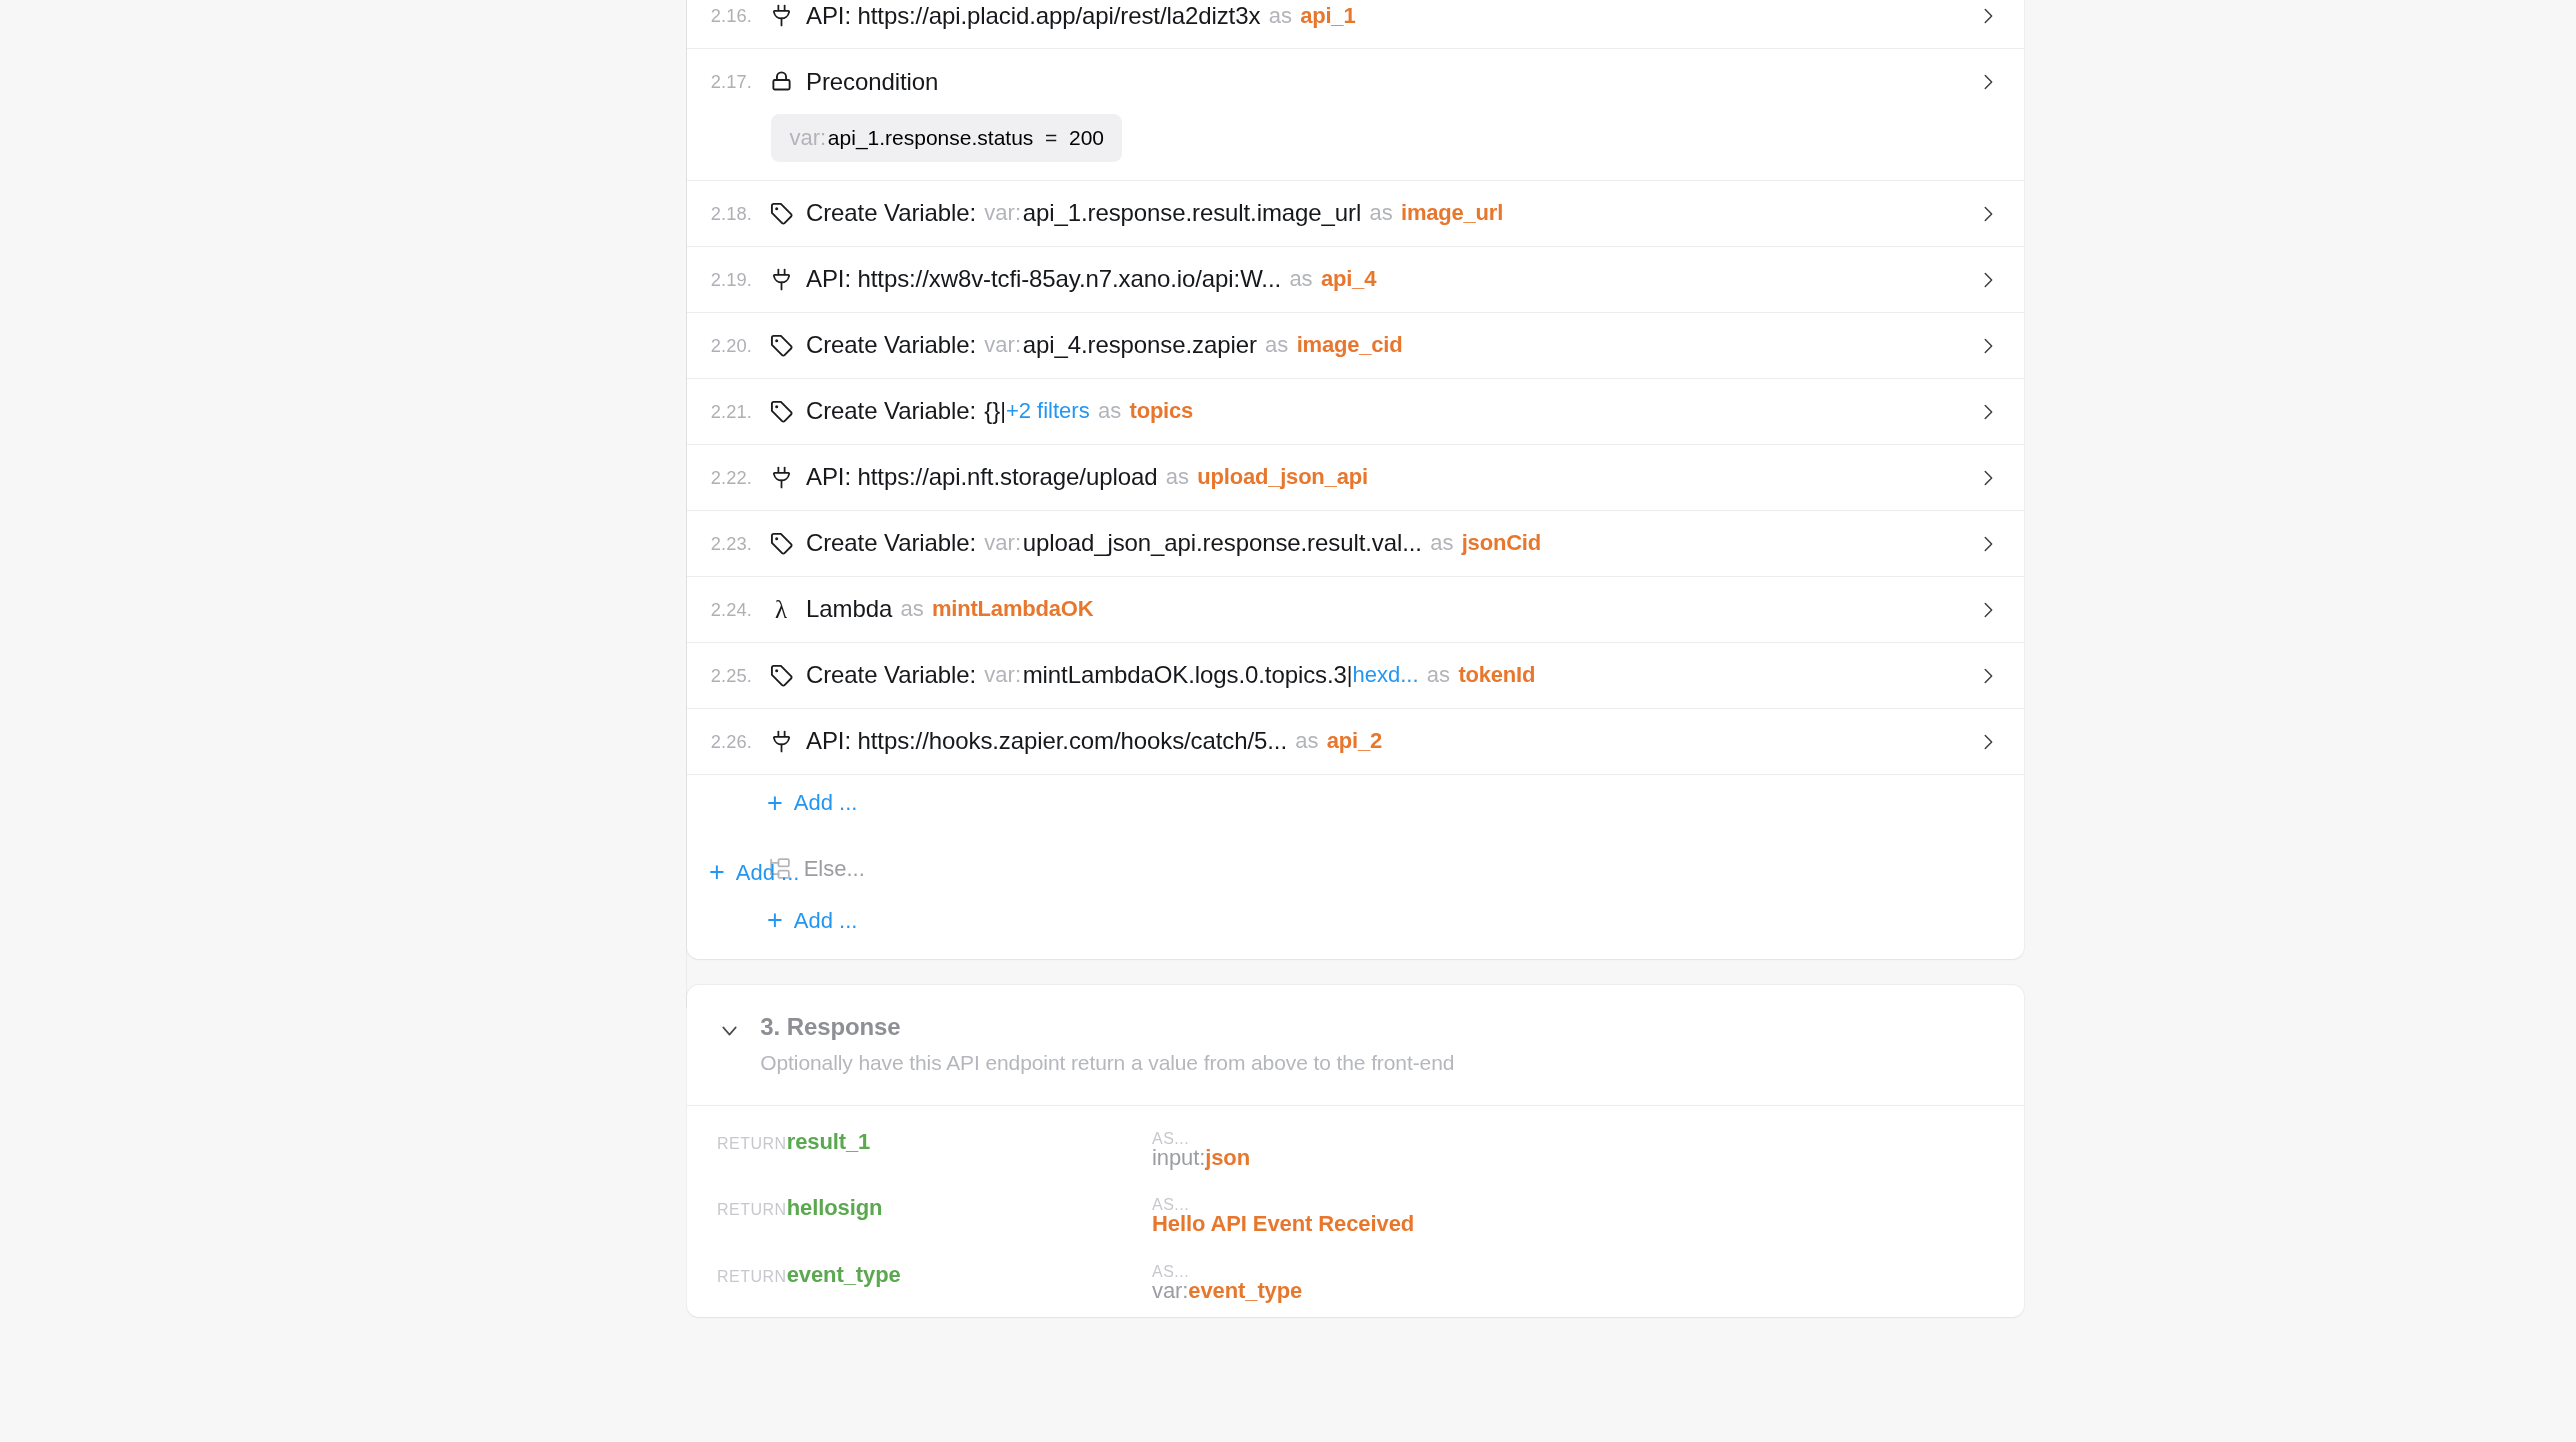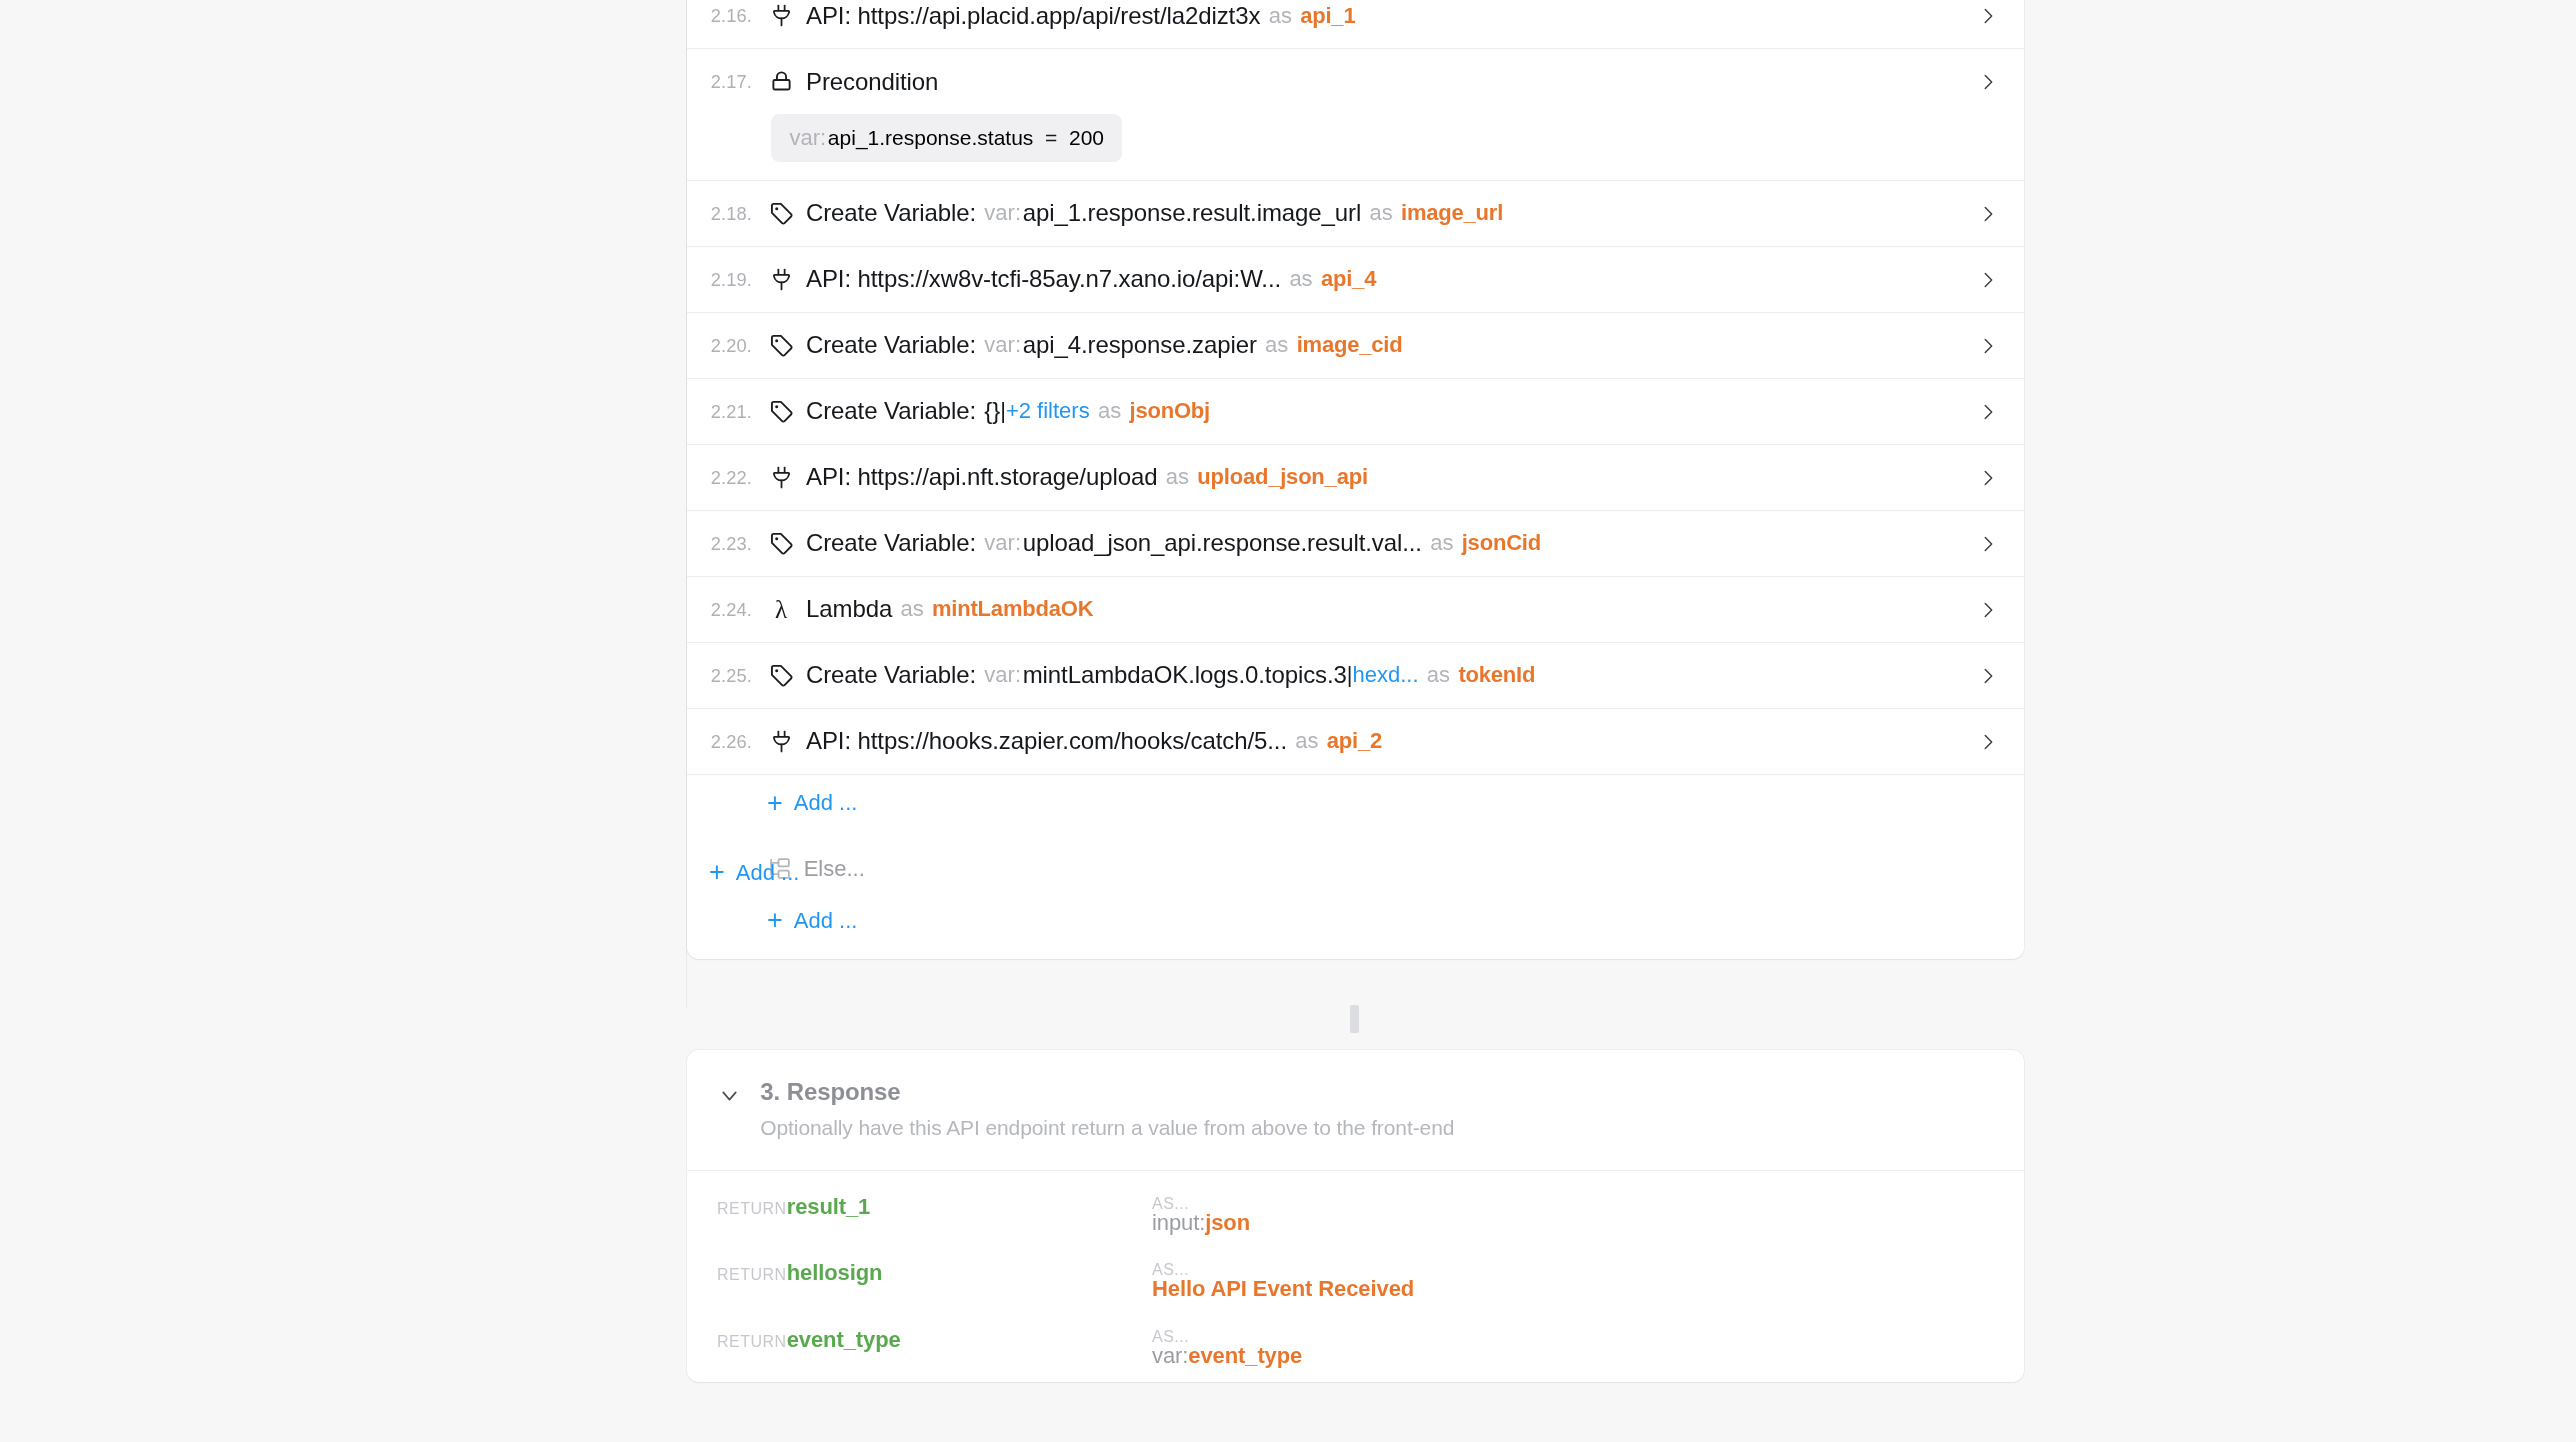--- a/index.html
+++ b/index.html
@@ -190,21 +190,21 @@
     left: 1350px;
     top: 1005px;
     width: 9.2px;
     height: 28px;
     background: #dcdde1;
     border-radius: 1.7px;
   }
 
   
   #response-card {
-    top: 1050px;
+    top: 985px;
     padding: 0;
     overflow: hidden;
   }
   .resp-header {
     padding: 28px 0 30px 0;
     display: flex;
     align-items: flex-start;
     border-bottom: 0.8px solid #ececee;
   }
   .chev-down {
@@ -393,21 +393,21 @@
                   <path d="M11.4 2.8 L21.2 12.6 A1.6 1.6 0 0 1 21.2 14.9 L14.9 21.2 A1.6 1.6 0 0 1 12.6 21.2 L2.8 11.4 L2.8 4.4 A1.6 1.6 0 0 1 4.4 2.8 Z"></path>
                   <circle cx="7.4" cy="7.4" r="1.45" fill="currentColor" stroke="none"></circle>
                 </svg>
               </span>
               <span class="lbl">Create Variable:</span>
               <span class="gap-sm"></span>
               <span class="lbl">{}</span>
               <span class="pipe">|</span>
               <span class="filter-link">+2 filters</span>
               <span class="as-word">as</span>
-              <span class="alias">jsonObj</span>
+              <span class="alias">topics</span>
             </div>
           </div>
           <span class="chevron-right"><svg viewBox="0 0 24 24" width="22" height="22" fill="none" stroke="currentColor" stroke-width="1.6" stroke-linecap="round" stroke-linejoin="round">
               <polyline points="9 5 16 12 9 19"></polyline>
             </svg></span>
         </div>
         <div class="step-row">
           <span class="step-index">2.22.</span>
           <div class="step-body">
             <div class="step-main">

